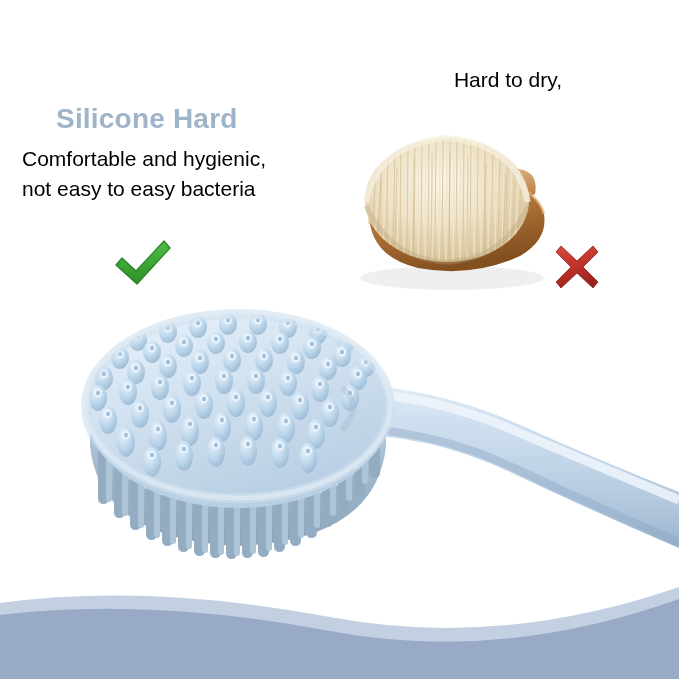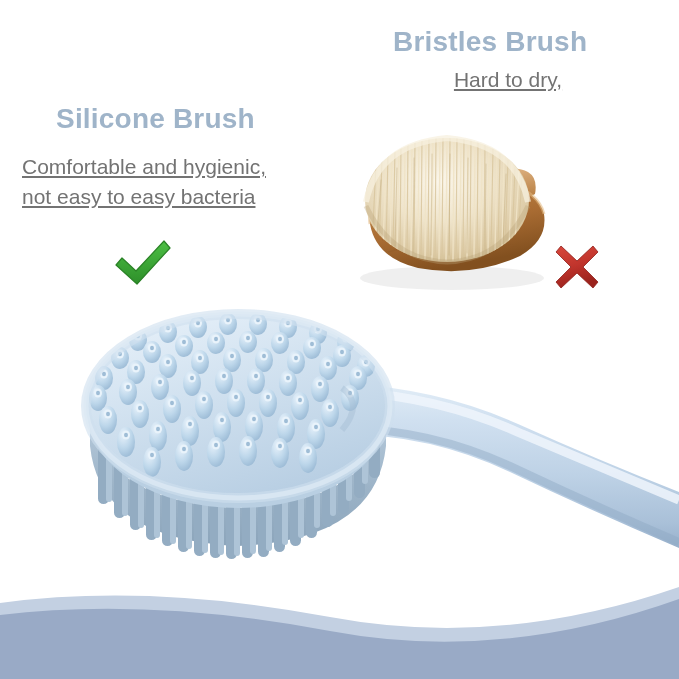--- a/index.html
+++ b/index.html
@@ -23,29 +23,28 @@
   .heading {
     position: absolute;
     color: #9fb4c9;
     font-size: 28px;
     font-weight: bold;
     letter-spacing: 0.2px;
     white-space: nowrap;
   }
   .body-text {
     position: absolute;
-    color: #737373;
+    color: #000000;
     font-size: 21px;
     line-height: 30px;
     white-space: nowrap;
-    text-decoration: underline;
   }
 
   #left-heading  { left: 56px;  top: 103px; }
-  #left-body     { left: 22px;  top: 144px; margin-top: 8px; }
+  #left-body     { left: 22px;  top: 144px; }
   #right-heading { left: 393px; top: 26px;  }
   #right-body    { left: 383px; top: 65px; text-align: center; width: 250px; }
 
   
   .mark { position: absolute; }
   #check-mark { left: 112px; top: 235px; width: 62px; height: 58px; }
   #cross-mark { left: 552px; top: 242px; width: 50px; height: 50px; }
 
   
   #bristle-brush {
@@ -72,28 +71,27 @@
     bottom: 0;
     width: 679px;
     height: 120px;
   }
 </style>
 </head>
 <body>
 
 <div id="stage">
 
-  <div class="heading" id="left-heading">Silicone Brush</div>
+  <div class="heading" id="left-heading">Silicone Hard</div>
 
   <div class="body-text" id="left-body">
     <div>Comfortable and hygienic,</div>
     <div>not easy to easy bacteria</div>
   </div>
 
-  <div class="heading" id="right-heading">Bristles Brush</div>
 
   <div class="body-text" id="right-body">
     <div>Hard to dry,</div>
   </div>
 
   <svg class="mark" id="check-mark" viewBox="0 0 62 58">
     <defs>
       <linearGradient id="gCheck" x1="0" y1="0" x2="0" y2="1">
         <stop offset="0%" stop-color="#4cbf44"></stop>
         <stop offset="100%" stop-color="#2e8f2a"></stop>

